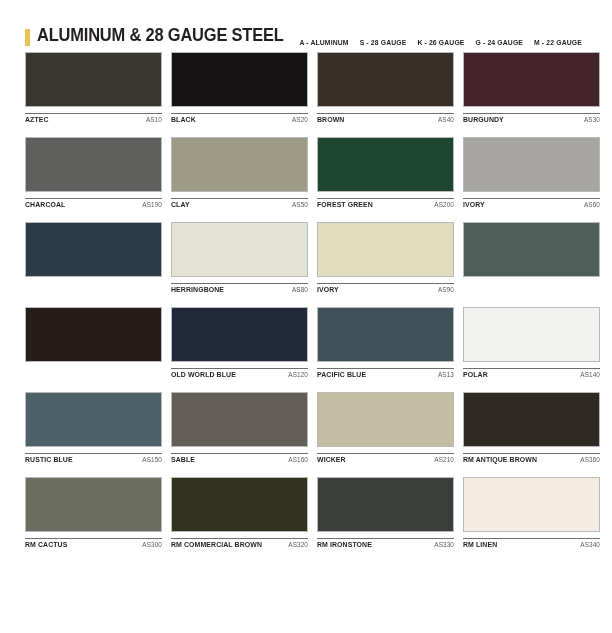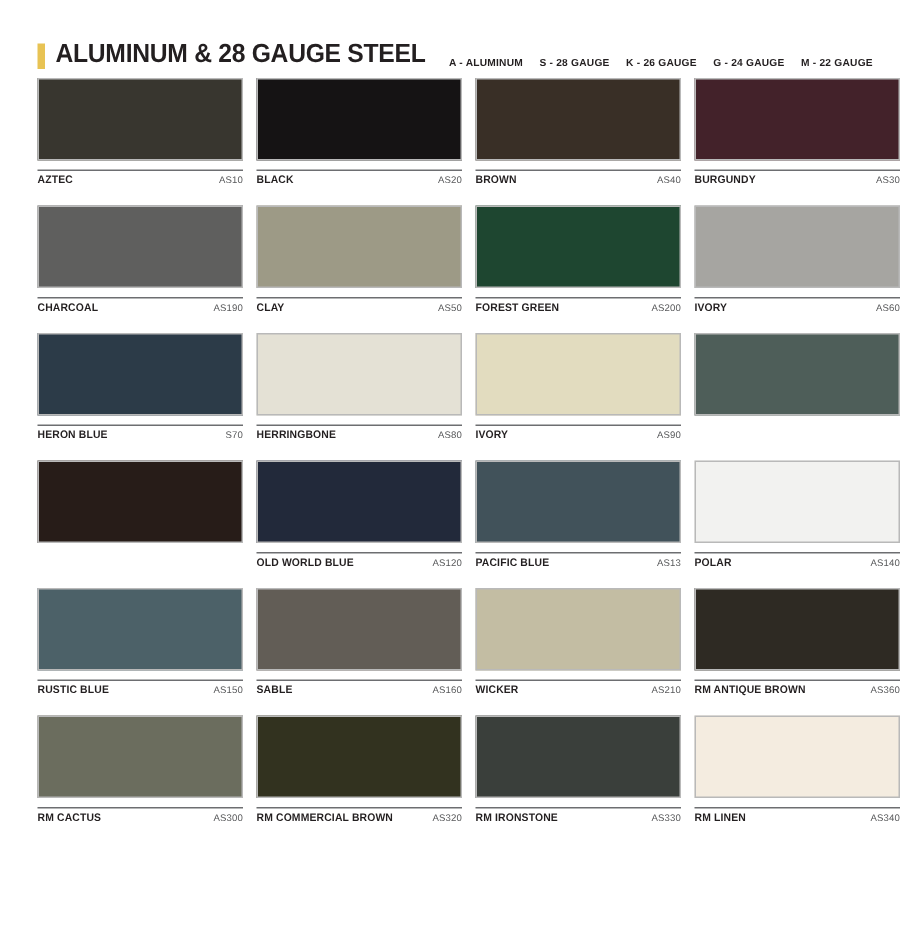--- a/index.html
+++ b/index.html
@@ -178,24 +178,20 @@
       </div>
       <div class="swatch-cell">
         <div class="chip" style="background: rgb(166, 165, 161);"></div>
         <div class="label-row">
           <span class="color-name">IVORY</span>
           <span class="color-code">AS60</span>
         </div>
       </div>
       <div class="swatch-cell">
         <div class="chip" style="background: rgb(44, 59, 72);"></div>
-        <div class="label-row">
-          <span class="color-name">HERON BLUE</span>
-          <span class="color-code">S70</span>
-        </div>
       </div>
       <div class="swatch-cell">
         <div class="chip" style="background: rgb(228, 225, 213);"></div>
         <div class="label-row">
           <span class="color-name">HERRINGBONE</span>
           <span class="color-code">AS80</span>
         </div>
       </div>
       <div class="swatch-cell">
         <div class="chip" style="background: rgb(226, 220, 191);"></div>

